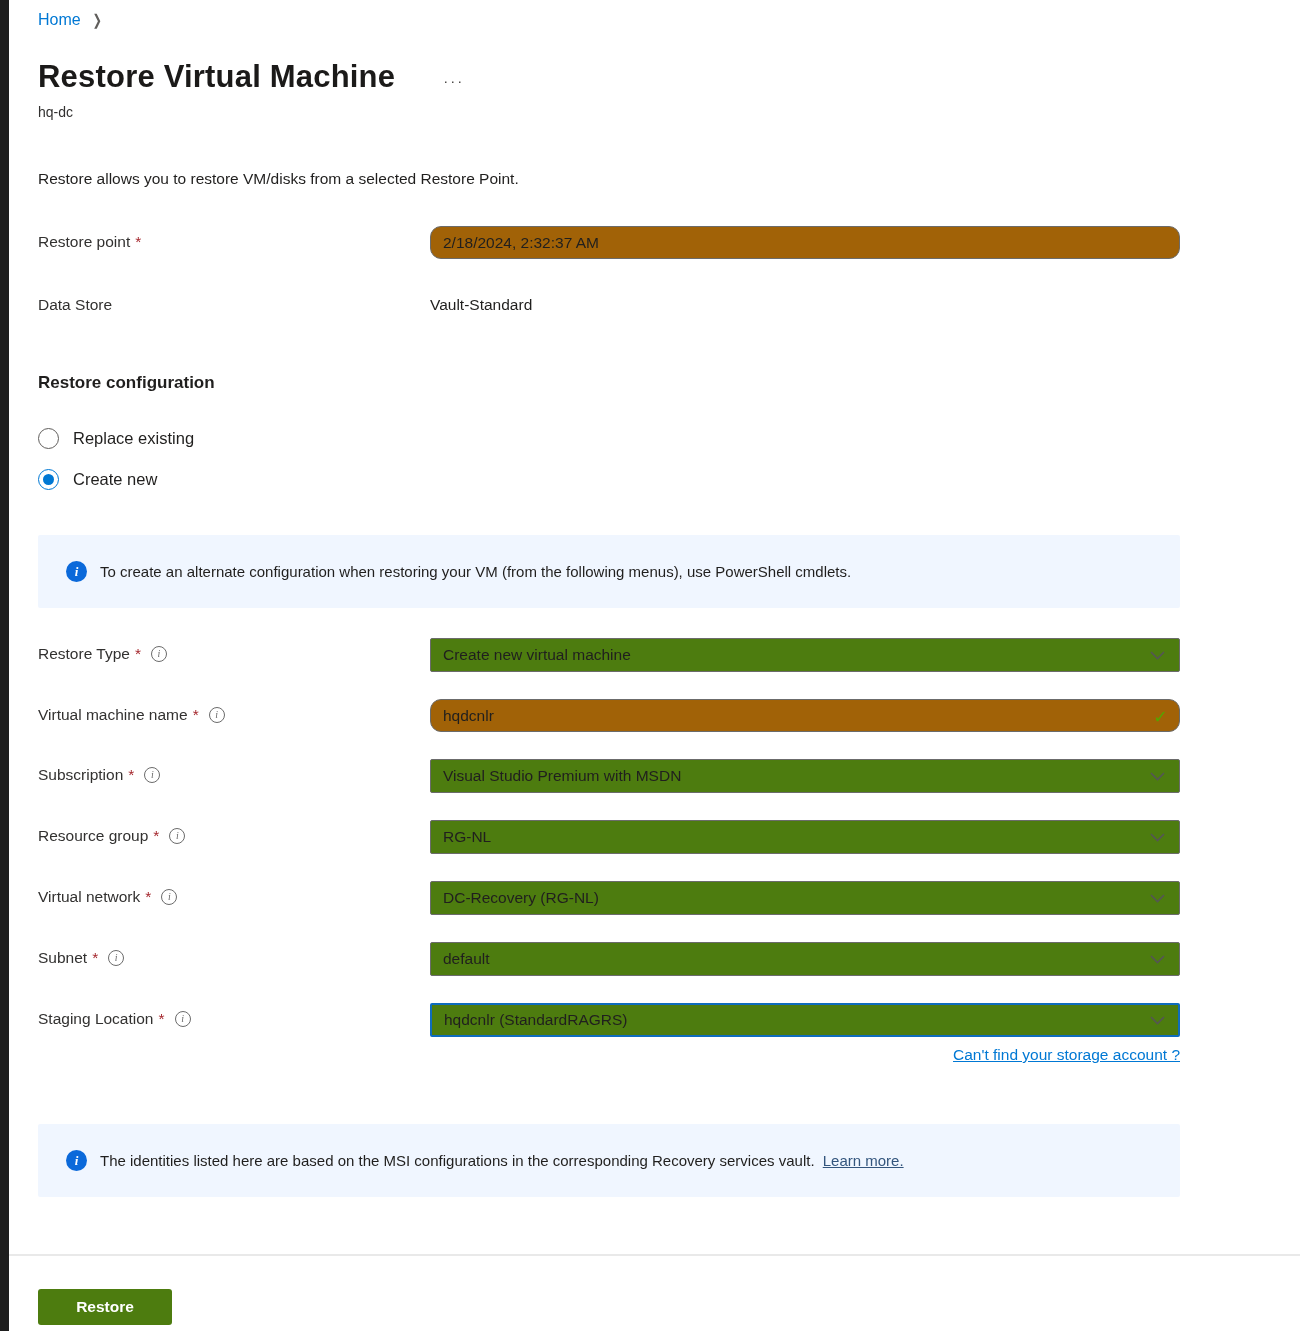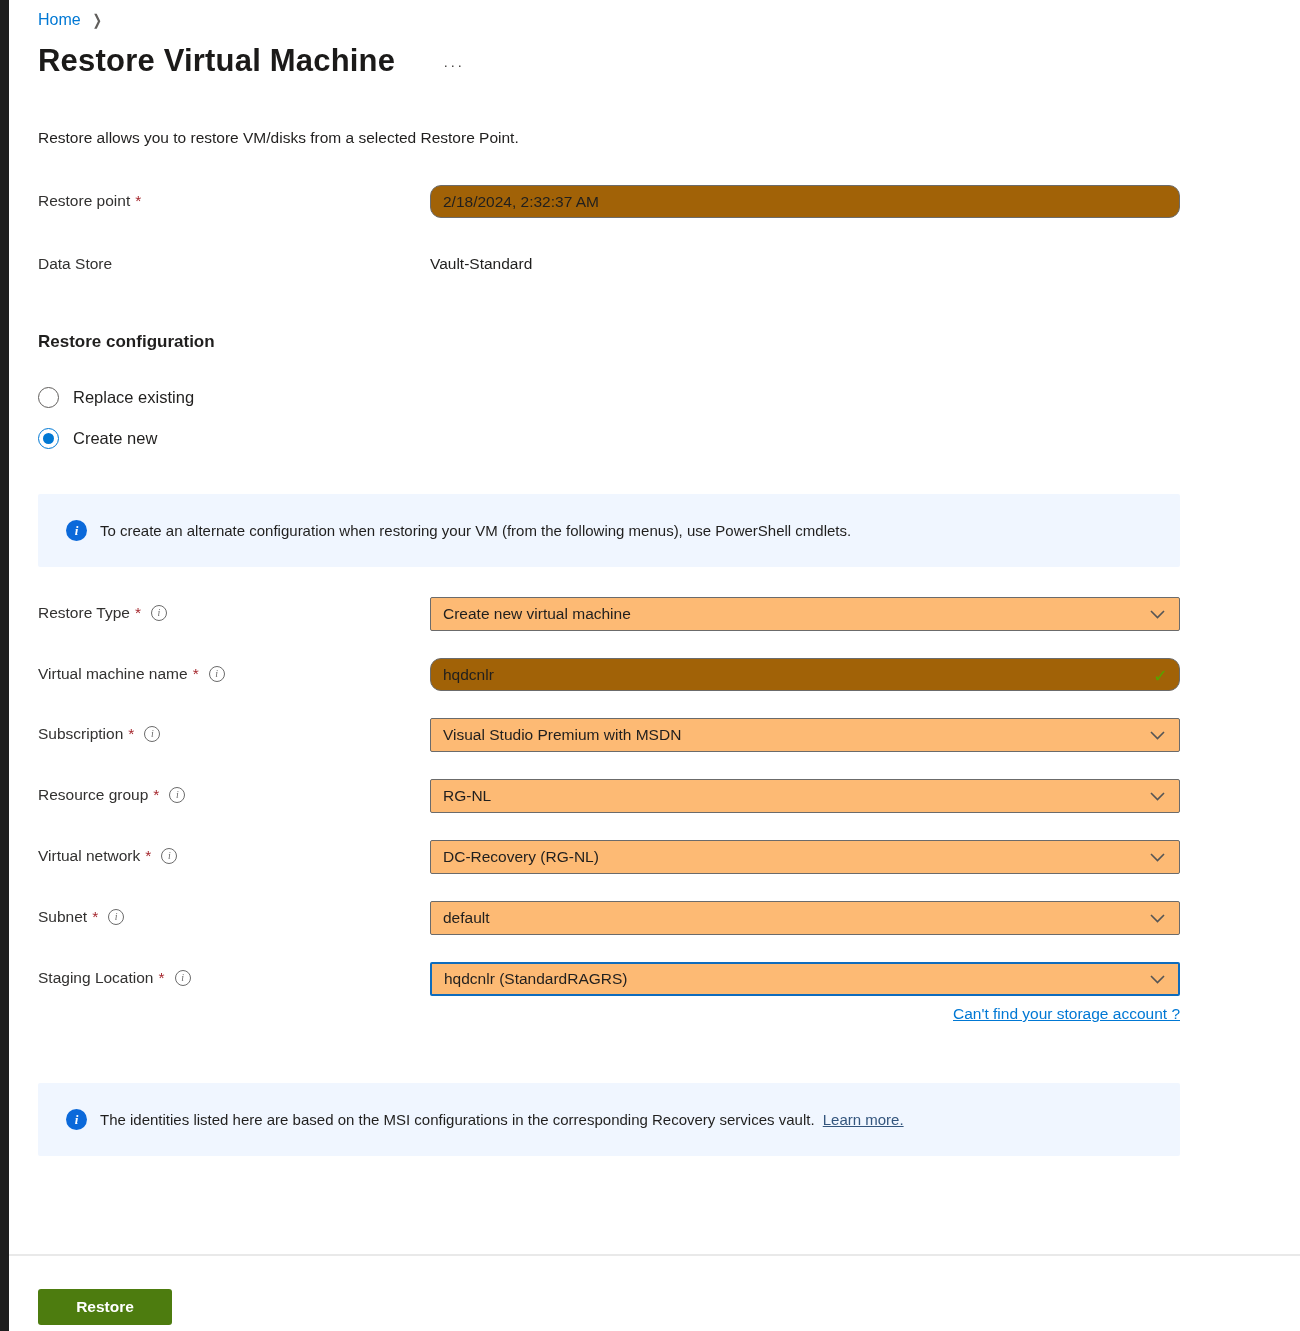--- a/index.html
+++ b/index.html
@@ -18,21 +18,21 @@
   }
   .content {
     position: absolute; left: 38px; top: 0;
     width: 1142px;
   }
   
   .breadcrumb { padding-top: 11px; display: flex; align-items: center; font-size: 16px; }
   .breadcrumb a { color: #0078d4; text-decoration: none; cursor: pointer; }
   .crumb-sep { color: #605e5c; margin-left: 10px; font-size: 15px; transform: scaleX(0.75); }
   
-  .title-row { margin-top: 14px; display: flex; align-items: center; }
+  .title-row { margin-top: 30px; display: flex; align-items: center; }
   .page-title { font-size: 31px; font-weight: 700; color: #1b1a19; letter-spacing: 0.2px; }
   .ellipsis-menu { margin-left: 48px; color: #484644; font-size: 15px; letter-spacing: 2px; padding-top: 6px; cursor: pointer; }
   .subtitle { margin-top: 9px; font-size: 14px; color: #323130; }
   
   .intro { margin-top: 50px; font-size: 15.5px; color: #201f1e; }
   
   .row { display: flex; align-items: flex-start; }
   .row-label { width: 392px; flex: 0 0 392px; padding-top: 7px; font-size: 15.5px; color: #323130; display: flex; align-items: center; }
   .row-control { width: 750px; flex: 0 0 750px; }
   .req { color: #a4262c; margin-left: 5px; }
@@ -84,21 +84,21 @@
     font-size: 13px; font-weight: 700; line-height: 21px; text-align: center;
     font-family: "Liberation Serif", serif; font-style: italic;
   }
   .banner-text { margin-left: 13px; font-size: 15px; color: #201f1e; }
   .learn-more { color: #33557d; text-decoration: underline; cursor: pointer; margin-left: 4px; }
   
   .form-area { margin-top: 30px; }
   .field-row { margin-bottom: 27px; }
   .fake-select {
     height: 34px; width: 100%;
-    border: 1px solid #6b6b6b; border-radius: 2px; background: #fdba74;
+    border: 1px solid #6b6b6b; border-radius: 2px; background: #4d7c0f;
     display: flex; align-items: center; justify-content: space-between;
     padding: 0 14px 0 12px; font-size: 15.5px; color: #201f1e; cursor: pointer;
   }
   .fake-select.focused { border: 2px solid #0f6cbd; padding: 0 13px 0 12px; }
   .chevron-icon { display: flex; align-items: center; }
   .input-wrap { position: relative; width: 100%; }
   .valid-check {
     position: absolute; right: 12px; top: 7px;
     color: #57a300; font-size: 18px; font-weight: 700;
   }
@@ -129,20 +129,21 @@
 
   <div class="breadcrumb">
     <a>Home</a>
     <span class="crumb-sep">❯</span>
   </div>
 
   <div class="title-row">
     <h1 class="page-title">Restore Virtual Machine</h1>
     <span class="ellipsis-menu">···</span>
   </div>
+  <div class="subtitle">hq-dc</div>
 
   <div class="intro">Restore allows you to restore VM/disks from a selected Restore Point.</div>
 
   <div class="row restore-point-row">
     <div class="row-label">
       <span>Restore point</span>
       <span class="req">*</span>
     </div>
     <div class="row-control">
       <input class="text-input" value="2/18/2024, 2:32:37 AM" style="">

